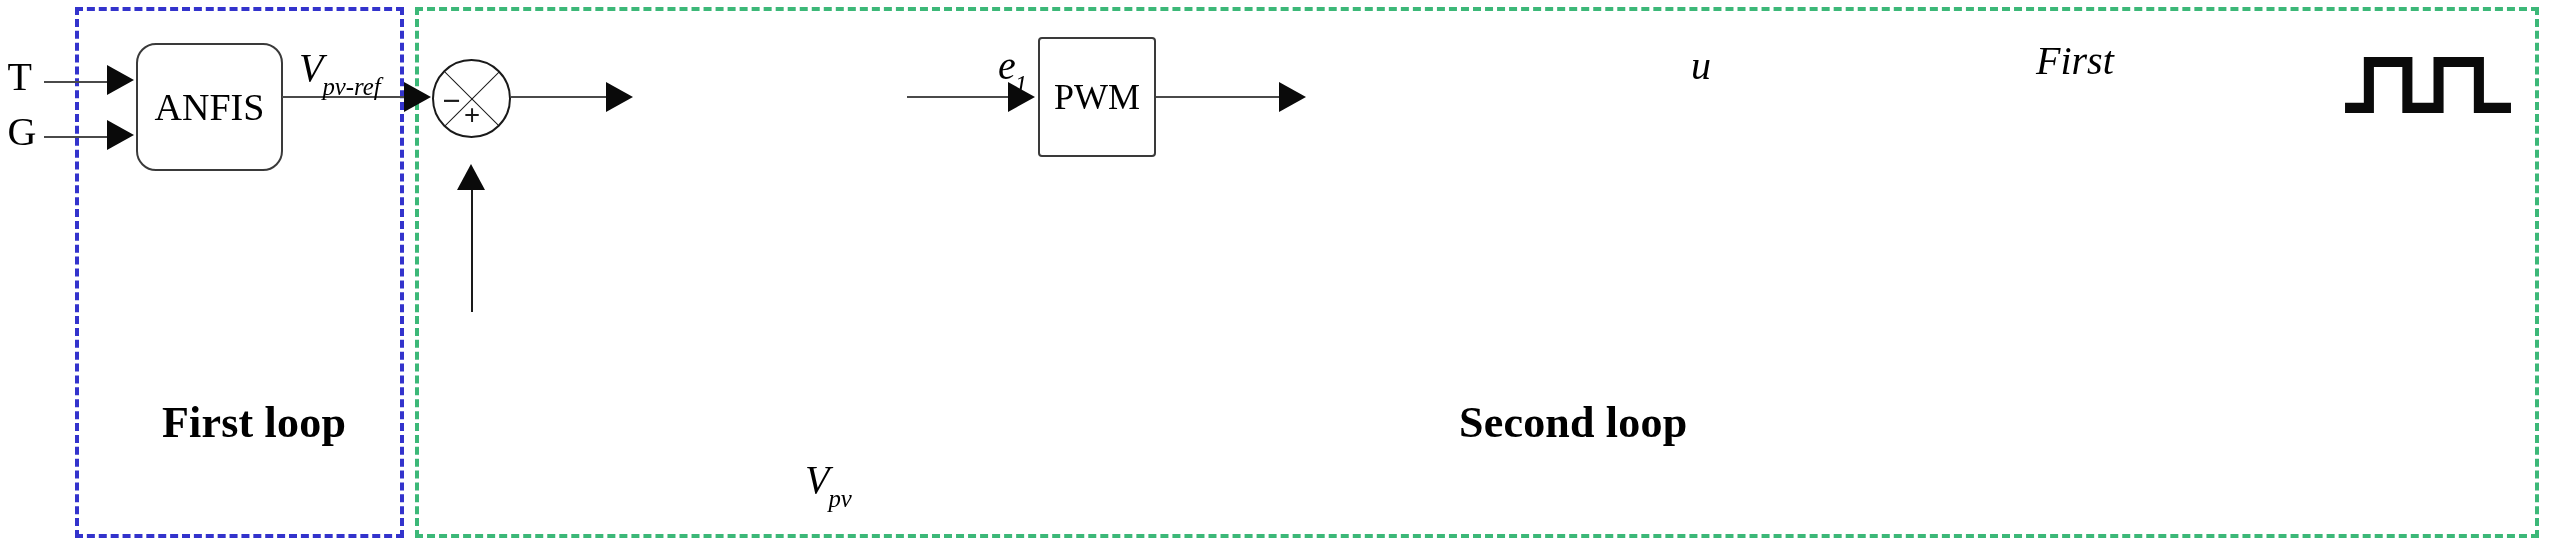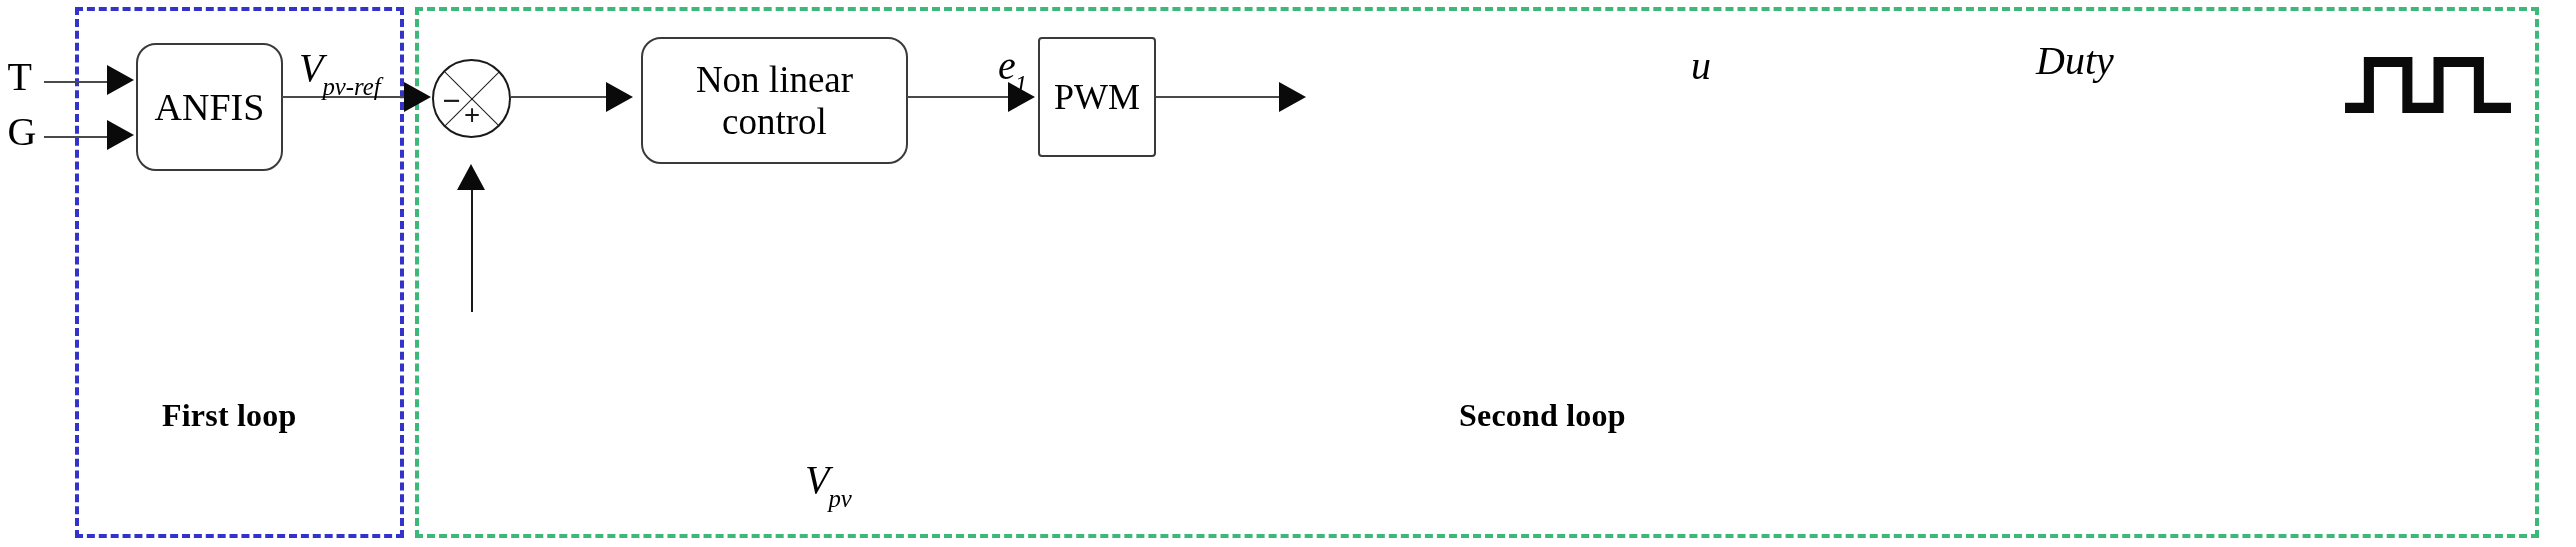--- a/index.html
+++ b/index.html
@@ -30,21 +30,21 @@
   #second-loop-box {
     left: 415px; top: 7.4px;
     width: 2124px; height: 531px;
     border: 4.6px dashed #3cb878;
   }
 
   
   .loop-label {
     position: absolute;
     font-weight: bold;
-    font-size: 32px;
+    font-size: 44px;
     color: #000000;
     white-space: nowrap;
     letter-spacing: 0.2px;
   }
   #first-loop-label  { left: 162px;  top: 397px; }
   #second-loop-label { left: 1459px; top: 397px; text-align: right; }
 
   
   .block {
     position: absolute;
@@ -206,37 +206,31 @@
   </div>
 
   <div class="vline" style="left:471px; top:188px; height:124px;"></div>
   <div class="arrow-up" style="left:457px; top:164px;"></div>
   <div class="sig-label" id="label-vpv"><span>V</span><span class="sub">pv</span></div>
 
   <div class="hline" style="left:511px; top:96px; width:115px;"></div>
   <div class="arrow-right" style="left:606px; top:82px;"></div>
   <div class="sig-label" id="label-e1"><span>e</span><span class="sub">1</span></div>
 
-  <div class="block rounded" id="block-nonlinear">
-    <div>
-      <div>Non linear</div>
-      <div>control</div>
-    </div>
-  </div>
 
   <div class="hline" style="left:907px; top:96px; width:118px;"></div>
   <div class="arrow-right" style="left:1008px; top:82px;"></div>
   <div class="sig-label" id="label-u"><span>u</span></div>
 
   <div class="block square" id="block-pwm">
     <span>PWM</span>
   </div>
 
   <div class="hline" style="left:1156px; top:96px; width:140px;"></div>
   <div class="arrow-right" style="left:1279px; top:82px;"></div>
-  <div class="sig-label" id="label-duty"><span>Duty</span></div>
+  <div class="sig-label" id="label-duty"><span>First</span></div>
 
   <svg id="pulse-waveform" viewBox="0 0 185 72">
     <polyline points="2,62 28,62 28,12 70,12 70,62 104,62 104,12 148,12 148,62 183,62" fill="none" stroke="#0a0a0a" stroke-width="11" stroke-linejoin="miter" stroke-linecap="butt"></polyline>
   </svg>
 
 </div>
 
 
 </body></html>

